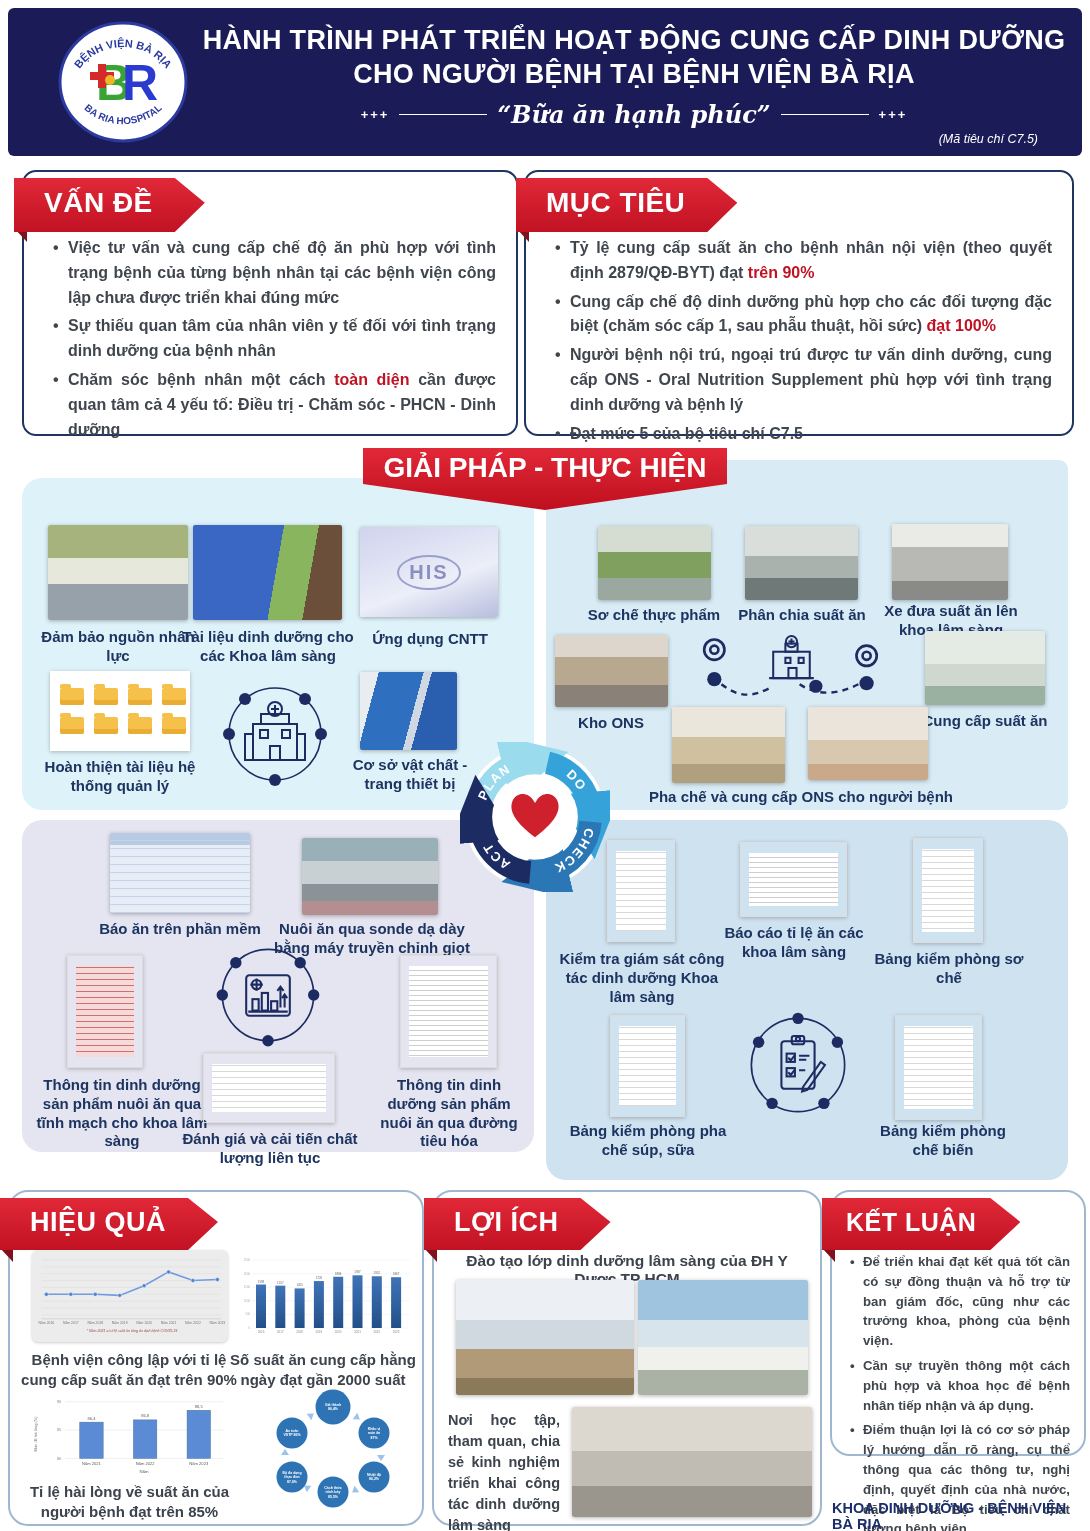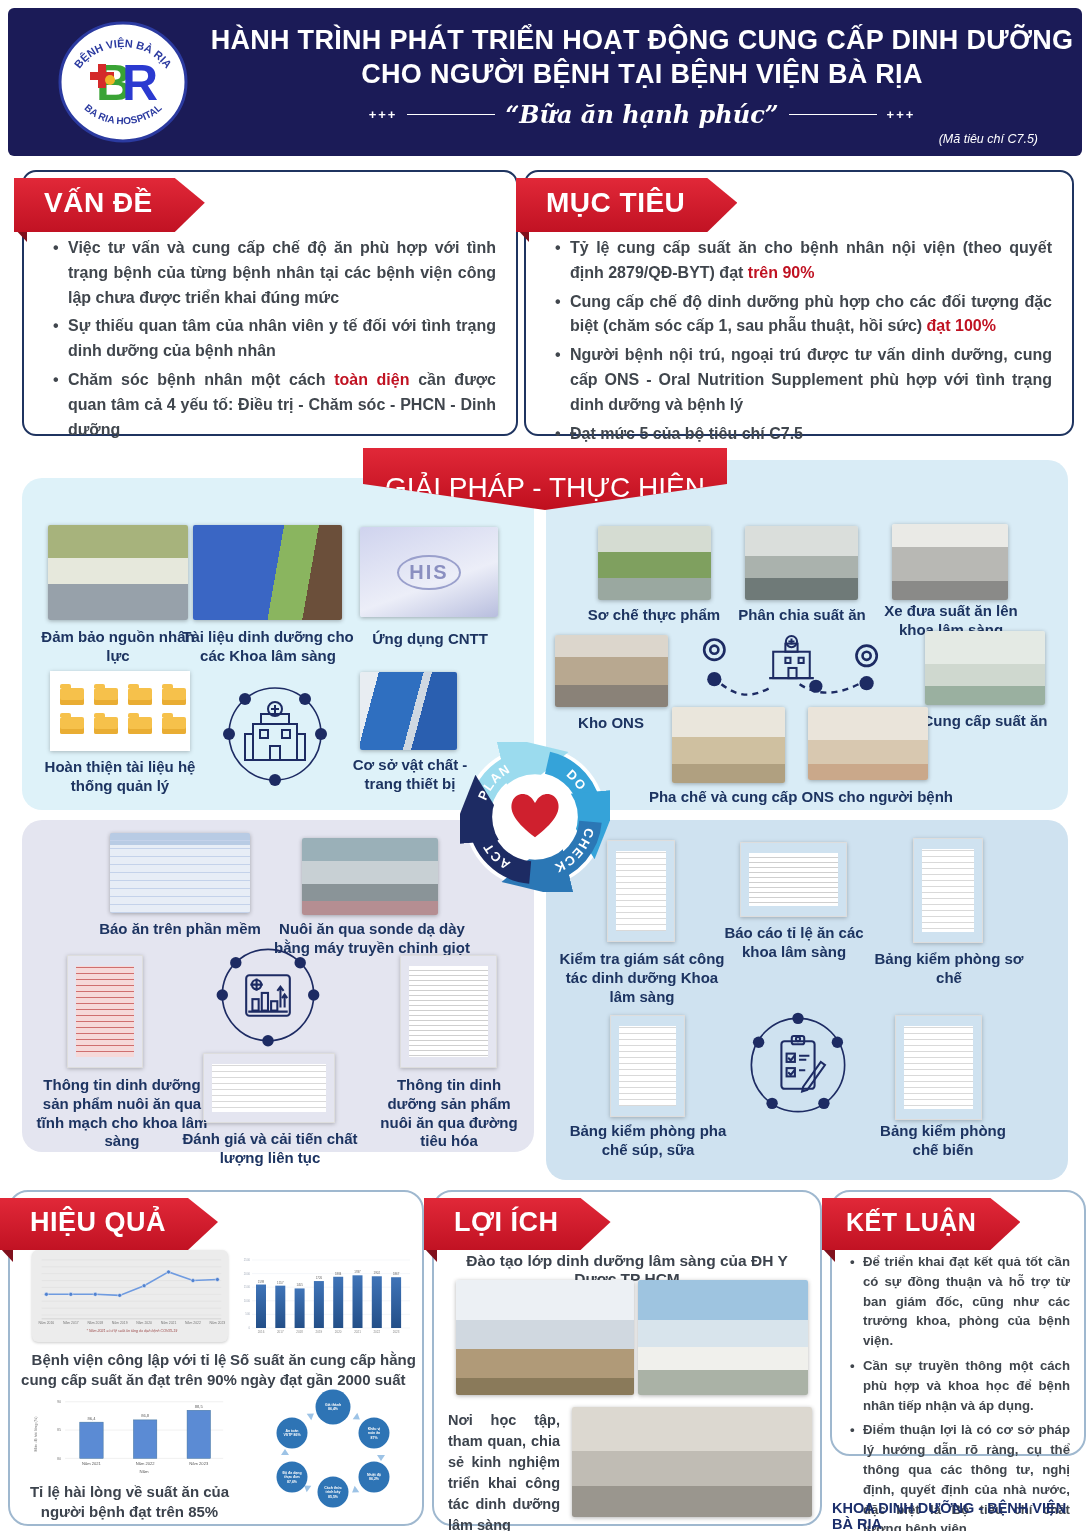--- a/index.html
+++ b/index.html
@@ -2,21 +2,21 @@
 <html><head>
 <meta charset="utf-8">
 <style>
   html,body{margin:0;padding:0;background:#fff;}
   body{font-family:"Liberation Sans","DejaVu Sans",sans-serif;}
   .poster{position:relative;width:1090px;height:1531px;background:#fff;overflow:hidden;}
 
   
   .hdr{position:absolute;left:8px;top:8px;width:1074px;height:148px;background:#1b1b57;border-radius:6px;}
   .logo{position:absolute;left:48px;top:12px;width:134px;height:124px;}
-  .hdr-titles{position:absolute;left:200px;top:16px;width:868px;text-align:center;color:#fff;}
+  .hdr-titles{position:absolute;left:192px;top:16px;width:868px;text-align:center;color:#fff;}
   .t1{font-size:27px;font-weight:800;letter-spacing:.3px;line-height:1.25;}
   .slogan-row{display:flex;align-items:center;justify-content:center;margin-top:8px;gap:10px;}
   .slogan-row .mk{font-size:13px;font-weight:700;letter-spacing:2px;color:#fff;}
   .slogan-row .ln{width:88px;border-top:1.5px solid #fff;}
   .slogan-txt{font-family:"DejaVu Serif","Liberation Serif",serif;font-style:italic;font-size:24px;font-weight:700;}
   .code{position:absolute;right:44px;bottom:10px;color:#fff;font-style:italic;font-size:12.5px;}
 
   
   .ribbon{position:absolute;top:6px;left:-10px;height:50px;background:linear-gradient(180deg,#e12838,#c11223);
     color:#fff;font-weight:800;display:flex;align-items:center;padding:0 52px 4px 30px;
@@ -30,28 +30,28 @@
   .p-problem{left:22px;top:170px;width:492px;height:262px;}
   .p-goals{left:524px;top:170px;width:546px;height:262px;}
   .bullets{margin:0;padding:64px 20px 0 28px;list-style:none;}
   .bullets li{position:relative;padding-left:16px;font-size:16px;font-weight:700;color:#40464d;
     line-height:1.55;text-align:justify;margin-bottom:4px;}
   .bullets li::before{content:"•";position:absolute;left:1px;top:0;color:#40464d;}
   .red{color:#c01222;}
 
   
   .banner{position:absolute;left:363px;top:448px;width:364px;height:62px;z-index:6;
-    background:linear-gradient(180deg,#e12838,#bf0f1e);color:#fff;font-size:28px;font-weight:400;
-    display:flex;justify-content:center;padding-top:24px;box-sizing:border-box;
+    background:linear-gradient(180deg,#e12838,#bf0f1e);color:#fff;font-size:28px;font-weight:700;
+    display:flex;justify-content:center;padding-top:4px;box-sizing:border-box;
     clip-path:polygon(0 0,100% 0,100% 58%,50% 100%,0 58%);}
 
   
   .quad{position:absolute;border-radius:20px;}
   .q-tl{left:22px;top:478px;width:512px;height:332px;background:#def2f9;}
-  .q-tr{left:546px;top:460px;width:522px;height:350px;background:#d9ecf6;}
+  .q-tr{left:546px;top:460px;width:522px;height:350px;background:#d9ecf6;border-radius:9px;}
   .q-bl{left:22px;top:820px;width:512px;height:332px;background:#e4e5f0;}
   .q-br{left:546px;top:820px;width:522px;height:360px;background:#cfe2f0;}
   .quad *{box-sizing:border-box;}
   .abs{position:absolute;}
   .cap{position:absolute;font-size:15px;font-weight:800;color:#1d3461;text-align:center;line-height:1.25;}
   .ph{position:absolute;border-radius:2px;box-shadow:0 1px 4px rgba(0,0,0,.3);}
   .doc{position:absolute;background:#fff;border:1px solid #ddd;box-shadow:0 1px 4px rgba(0,0,0,.25);
     background-image:repeating-linear-gradient(180deg,transparent 0 5px,#d9d9d9 5px 6px);
     background-clip:content-box;padding:10px 8px;}
   .doc.rt{background-image:repeating-linear-gradient(180deg,#f6d9d9 0 5px,#cf6f6f 5px 6px);}

